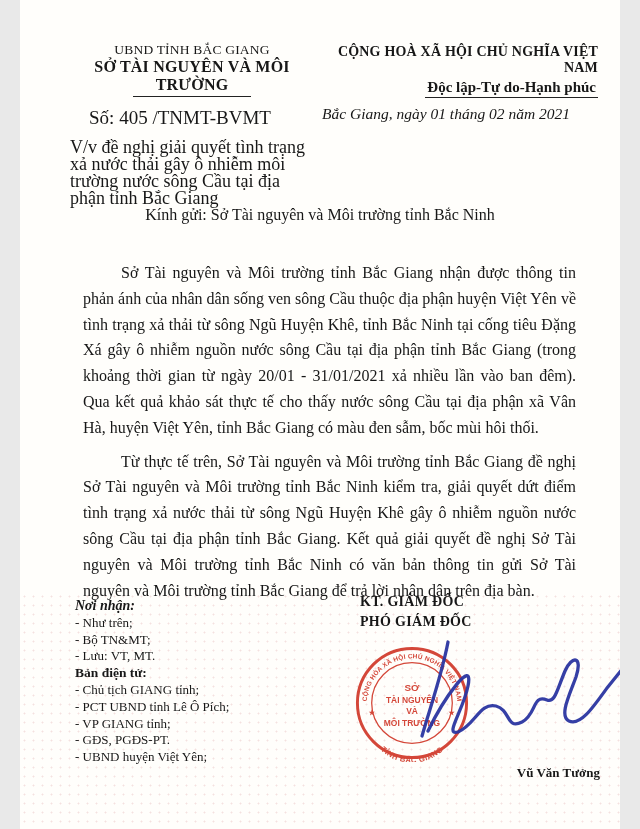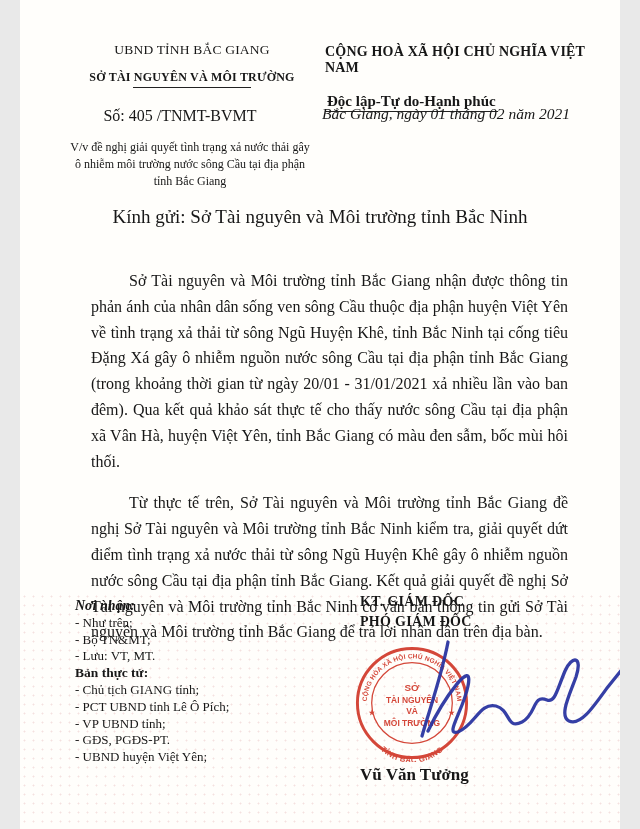--- a/index.html
+++ b/index.html
@@ -9,40 +9,40 @@
     font-family:"Liberation Serif", serif; color:#171717;
   }
   .texture {
     position:absolute; left:0; right:0; top:592px; bottom:0;
     background-image: radial-gradient(circle, rgba(214,146,146,0.26) 0.8px, transparent 1.2px);
     background-size:9px 9px; pointer-events:none;
   }
   
   .org-block { position:absolute; top:42px; left:38px; width:268px; text-align:center; }
   .org-parent { font-size:13.5px; letter-spacing:0.2px; }
-  .org-name { font-size:12px; font-weight:bold; margin-top:12px; letter-spacing:0.2px; }
+  .org-name { font-size:16px; font-weight:bold; margin-top:0; letter-spacing:0.2px; }
   .org-underline { width:118px; border-bottom:1.4px solid #222; margin:2px auto 0; }
-  .national-block { position:absolute; top:44px; left:305px; right:22px; text-align:left; }
+  .national-block { position:absolute; top:44px; left:305px; right:22px; text-align:right; }
   .national-title { font-size:14px; font-weight:bold; letter-spacing:0.2px; }
-  .national-motto { display:inline-block; font-size:15px; font-weight:bold; border-bottom:1.5px solid #222; padding:0 2px 1px; margin-top:17px; }
-  .doc-number { position:absolute; top:107px; left:30px; width:260px; text-align:center; font-size:16px; }
+  .national-motto { display:inline-block; font-size:15px; font-weight:bold; border-bottom:1.5px solid #222; padding:0 2px 1px; margin-top:3px; }
+  .doc-number { position:absolute; top:107px; left:30px; width:260px; text-align:center; font-size:19px; }
   .place-date { position:absolute; top:105px; left:300px; width:250px; text-align:right; font-size:15.5px; font-style:italic; }
-  .subject { position:absolute; top:139px; left:50px; width:240px; text-align:center; font-size:12px; line-height:17px; }
-  .salutation { position:absolute; top:206px; left:0; right:0; text-align:center; font-size:19px; }
+  .subject { position:absolute; top:139px; left:50px; width:240px; font-size:18px; line-height:17px; }
+  .salutation { position:absolute; top:206px; left:0; right:0; text-align:center; font-size:16px; }
   
   .body-text { position:absolute; top:252px; left:55px; right:36px; font-size:16px; line-height:25.8px; text-align:justify; }
-  .body-text p { margin:16px; text-indent:38px; }
+  .body-text p { margin:8px; text-indent:38px; }
   
   .recipients { position:absolute; top:598px; left:55px; width:250px; font-size:13px; line-height:16.8px; }
   .recipients-title { font-size:14px; font-weight:bold; font-style:italic; }
   .electronic-title { font-size:13.5px; font-weight:bold; }
   
   .sign-block { position:absolute; top:592px; left:340px; width:240px; text-align:left; }
   .signer-title { font-size:14px; font-weight:bold; line-height:20px; letter-spacing:0.3px; }
-  .signer-name { position:absolute; top:765px; left:340px; width:240px; text-align:left; font-size:17px; font-weight:bold; }
+  .signer-name { position:absolute; top:765px; left:340px; width:240px; text-align:right; font-size:13px; font-weight:bold; }
   .seal-stamp { position:absolute; top:644px; left:333px; width:118px; height:118px; opacity:0.93; }
   .seal-stamp .seal-ring { fill:none; }
   .seal-stamp text { font-family:"Liberation Sans", sans-serif; font-weight:bold; }
   .signature-ink { position:absolute; top:616px; left:388px; width:252px; height:138px; }
   .signature-ink path { fill:none; stroke-width:3.3; stroke-linecap:round; stroke-linejoin:round; opacity:0.95; }
 </style>
 </head>
 <body>
 
 <div class="page">
@@ -68,24 +68,24 @@
   <div class="body-text">
     <p>Sở Tài nguyên và Môi trường tỉnh Bắc Giang nhận được thông tin phản ánh của nhân dân sống ven sông Cầu thuộc địa phận huyện Việt Yên về tình trạng xả thải từ sông Ngũ Huyện Khê, tỉnh Bắc Ninh tại cống tiêu Đặng Xá gây ô nhiễm nguồn nước sông Cầu tại địa phận tỉnh Bắc Giang (trong khoảng thời gian từ ngày 20/01 - 31/01/2021 xả nhiều lần vào ban đêm). Qua kết quả khảo sát thực tế cho thấy nước sông Cầu tại địa phận xã Vân Hà, huyện Việt Yên, tỉnh Bắc Giang có màu đen sẫm, bốc mùi hôi thối.</p>
     <p>Từ thực tế trên, Sở Tài nguyên và Môi trường tỉnh Bắc Giang đề nghị Sở Tài nguyên và Môi trường tỉnh Bắc Ninh kiểm tra, giải quyết dứt điểm tình trạng xả nước thải từ sông Ngũ Huyện Khê gây ô nhiễm nguồn nước sông Cầu tại địa phận tỉnh Bắc Giang. Kết quả giải quyết đề nghị Sở Tài nguyên và Môi trường tỉnh Bắc Ninh có văn bản thông tin gửi Sở Tài nguyên và Môi trường tỉnh Bắc Giang để trả lời nhân dân trên địa bàn.</p>
   </div>
 
   <div class="recipients">
     <div class="recipients-title">Nơi nhận:</div>
     <div>- Như trên;</div>
     <div>- Bộ TN&amp;MT;</div>
     <div>- Lưu: VT, MT.</div>
-    <div class="electronic-title">Bản thực tử:</div>
+    <div class="electronic-title">Bản điện tử:</div>
     <div>- Chủ tịch GIANG tỉnh;</div>
     <div>- PCT UBND tỉnh Lê Ô Pích;</div>
-    <div>- VP UBND tỉnh;</div>
+    <div>- VP GIANG tỉnh;</div>
     <div>- GĐS, PGĐS-PT.</div>
     <div>- UBND huyện Việt Yên;</div>
   </div>
 
   <div class="sign-block">
     <div class="signer-title">KT. GIÁM ĐỐC</div>
     <div class="signer-title">PHÓ GIÁM ĐỐC</div>
   </div>
 
   <svg class="seal-stamp" viewBox="0 0 120 120">

